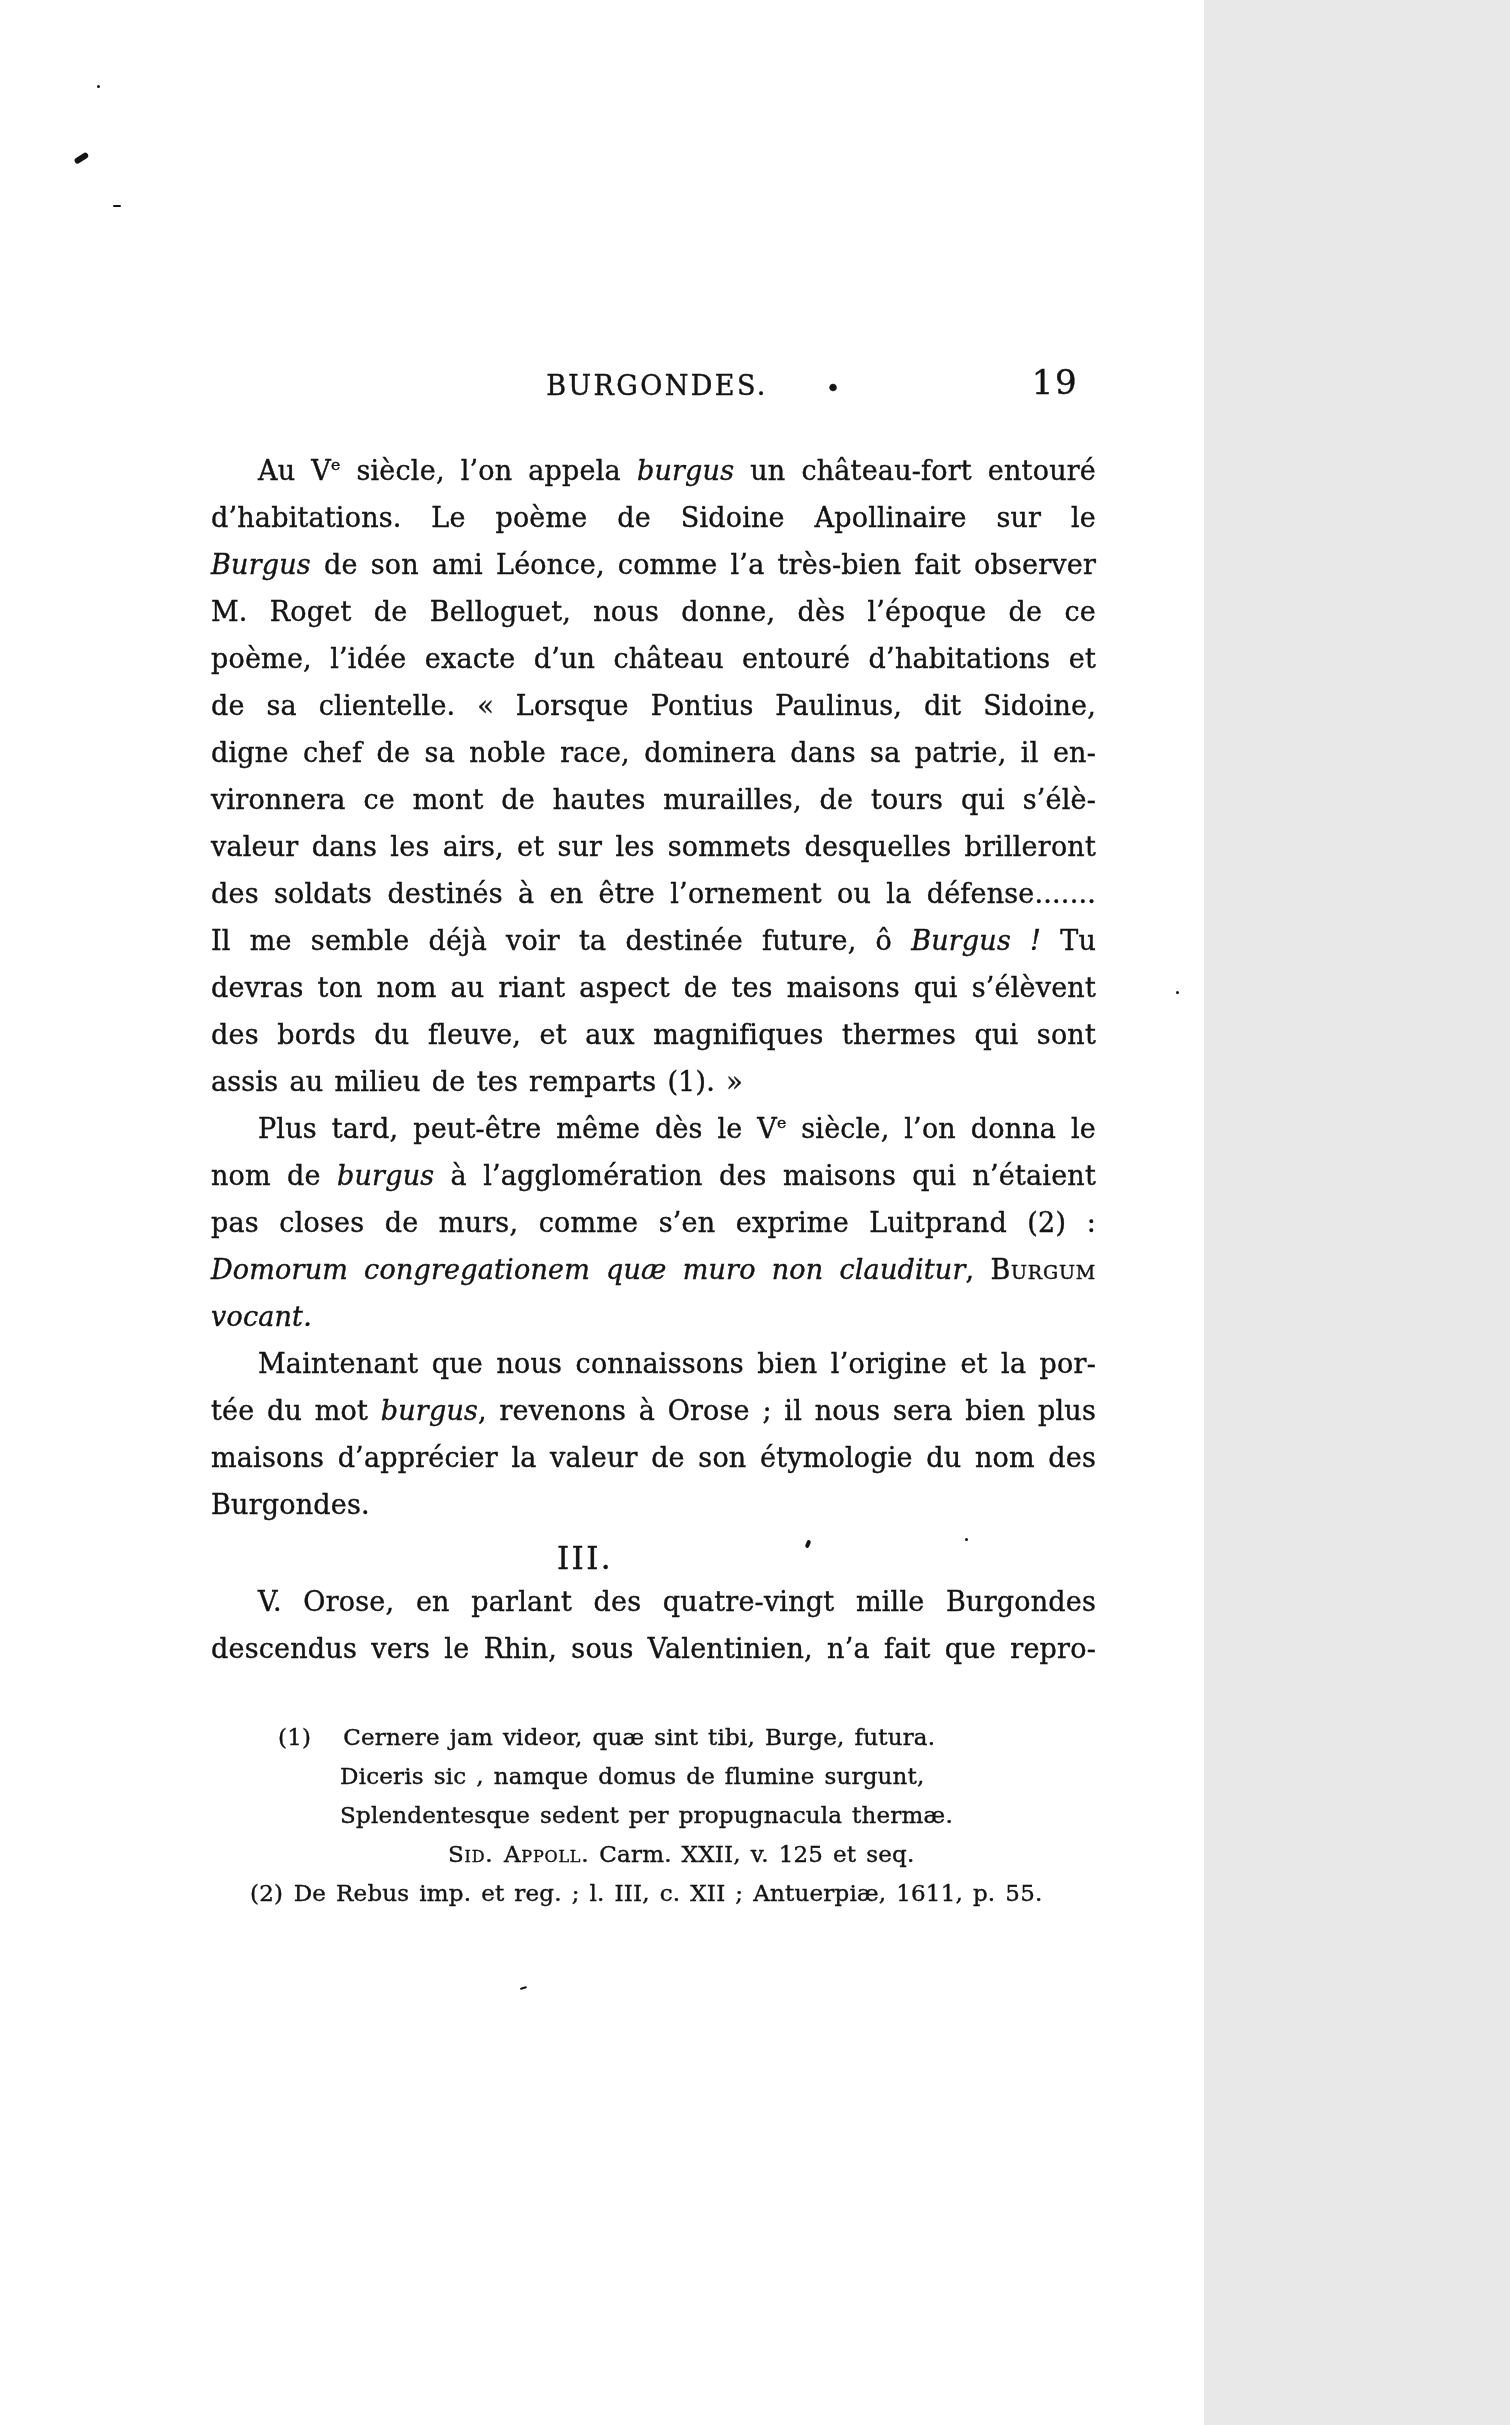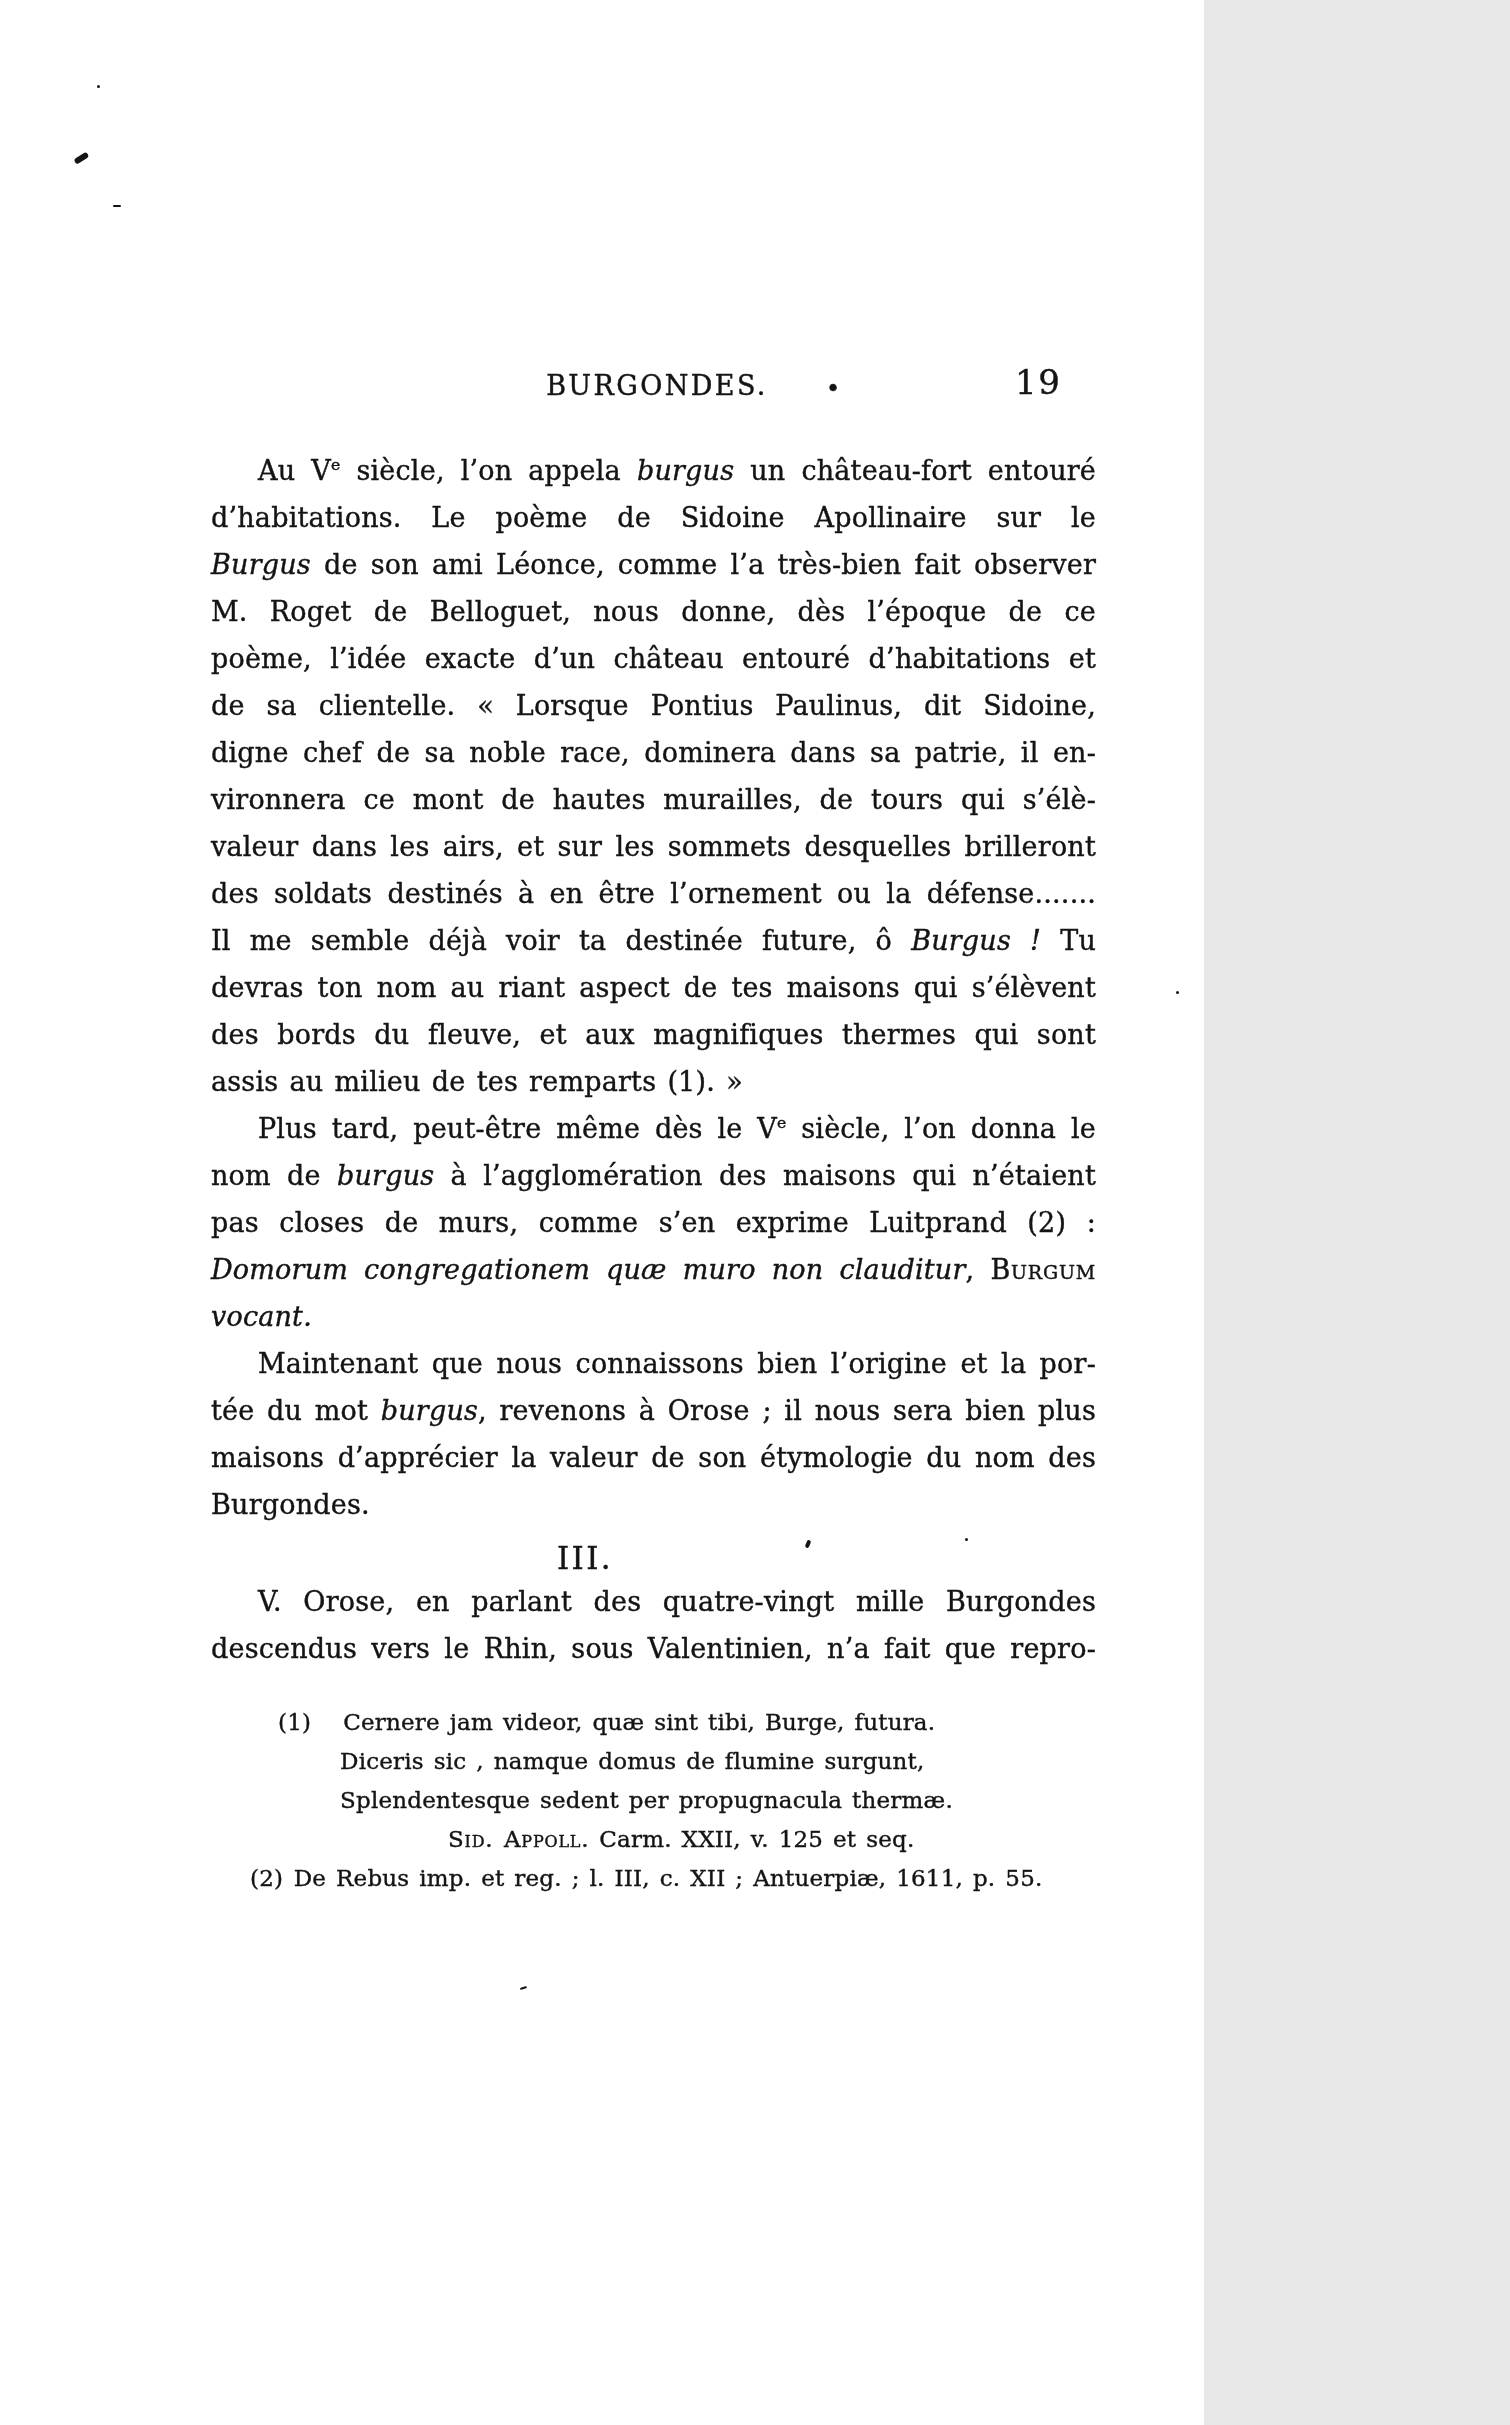--- a/index.html
+++ b/index.html
@@ -21,21 +21,21 @@
     position:absolute;left:492px;top:368px;width:330px;
     text-align:center;
     font-size:27px;letter-spacing:2.4px;line-height:35px;
   }
   .hdr-dot{
     position:absolute;left:821px;top:372px;width:24px;
     text-align:center;font-size:24px;line-height:35px;
   }
   .hdr-num{
     position:absolute;left:1015px;top:362px;width:80px;
-    text-align:left;font-size:34px;line-height:40px;letter-spacing:1.6px;
+    text-align:center;font-size:34px;line-height:40px;letter-spacing:1.6px;
   }
   
   .textblock{
     position:absolute;left:211px;top:447px;width:885px;
     font-size:27px;letter-spacing:0.2px;word-spacing:2.4px;
   }
   .para .line{
     height:47px;line-height:47px;
     text-align:justify;text-align-last:justify;
     white-space:normal;
@@ -45,21 +45,21 @@
   .line .s-sup{vertical-align:super;font-size:58%;line-height:0;}
   .line.first{padding-left:47px;}
   .line.short{text-align-last:left;}
   .section-heading{
     margin-top:11px;height:39px;line-height:39px;
     text-align:center;padding-right:137px;
     font-size:31px;letter-spacing:2.4px;
   }
   .para-after{}
   
-  .footnotes{margin-top:31px;font-size:23px;letter-spacing:0.2px;}
+  .footnotes{margin-top:46px;font-size:23px;letter-spacing:0.2px;}
   .footnotes .line{
     height:39px;line-height:39px;
     text-align:left;text-align-last:auto;
   }
   .footnotes .fn-item-1{padding-left:67px;}
   .footnotes .fn-verse{padding-left:129px;}
   .footnotes .fn-ref{padding-left:237px;}
   .footnotes .fn-item-2{padding-left:39px;}
   .footnotes .fn-item-1 .s-num{margin-right:32px;}
   .footnotes .fn-item-2 .s-num{margin-right:10.5px;}

